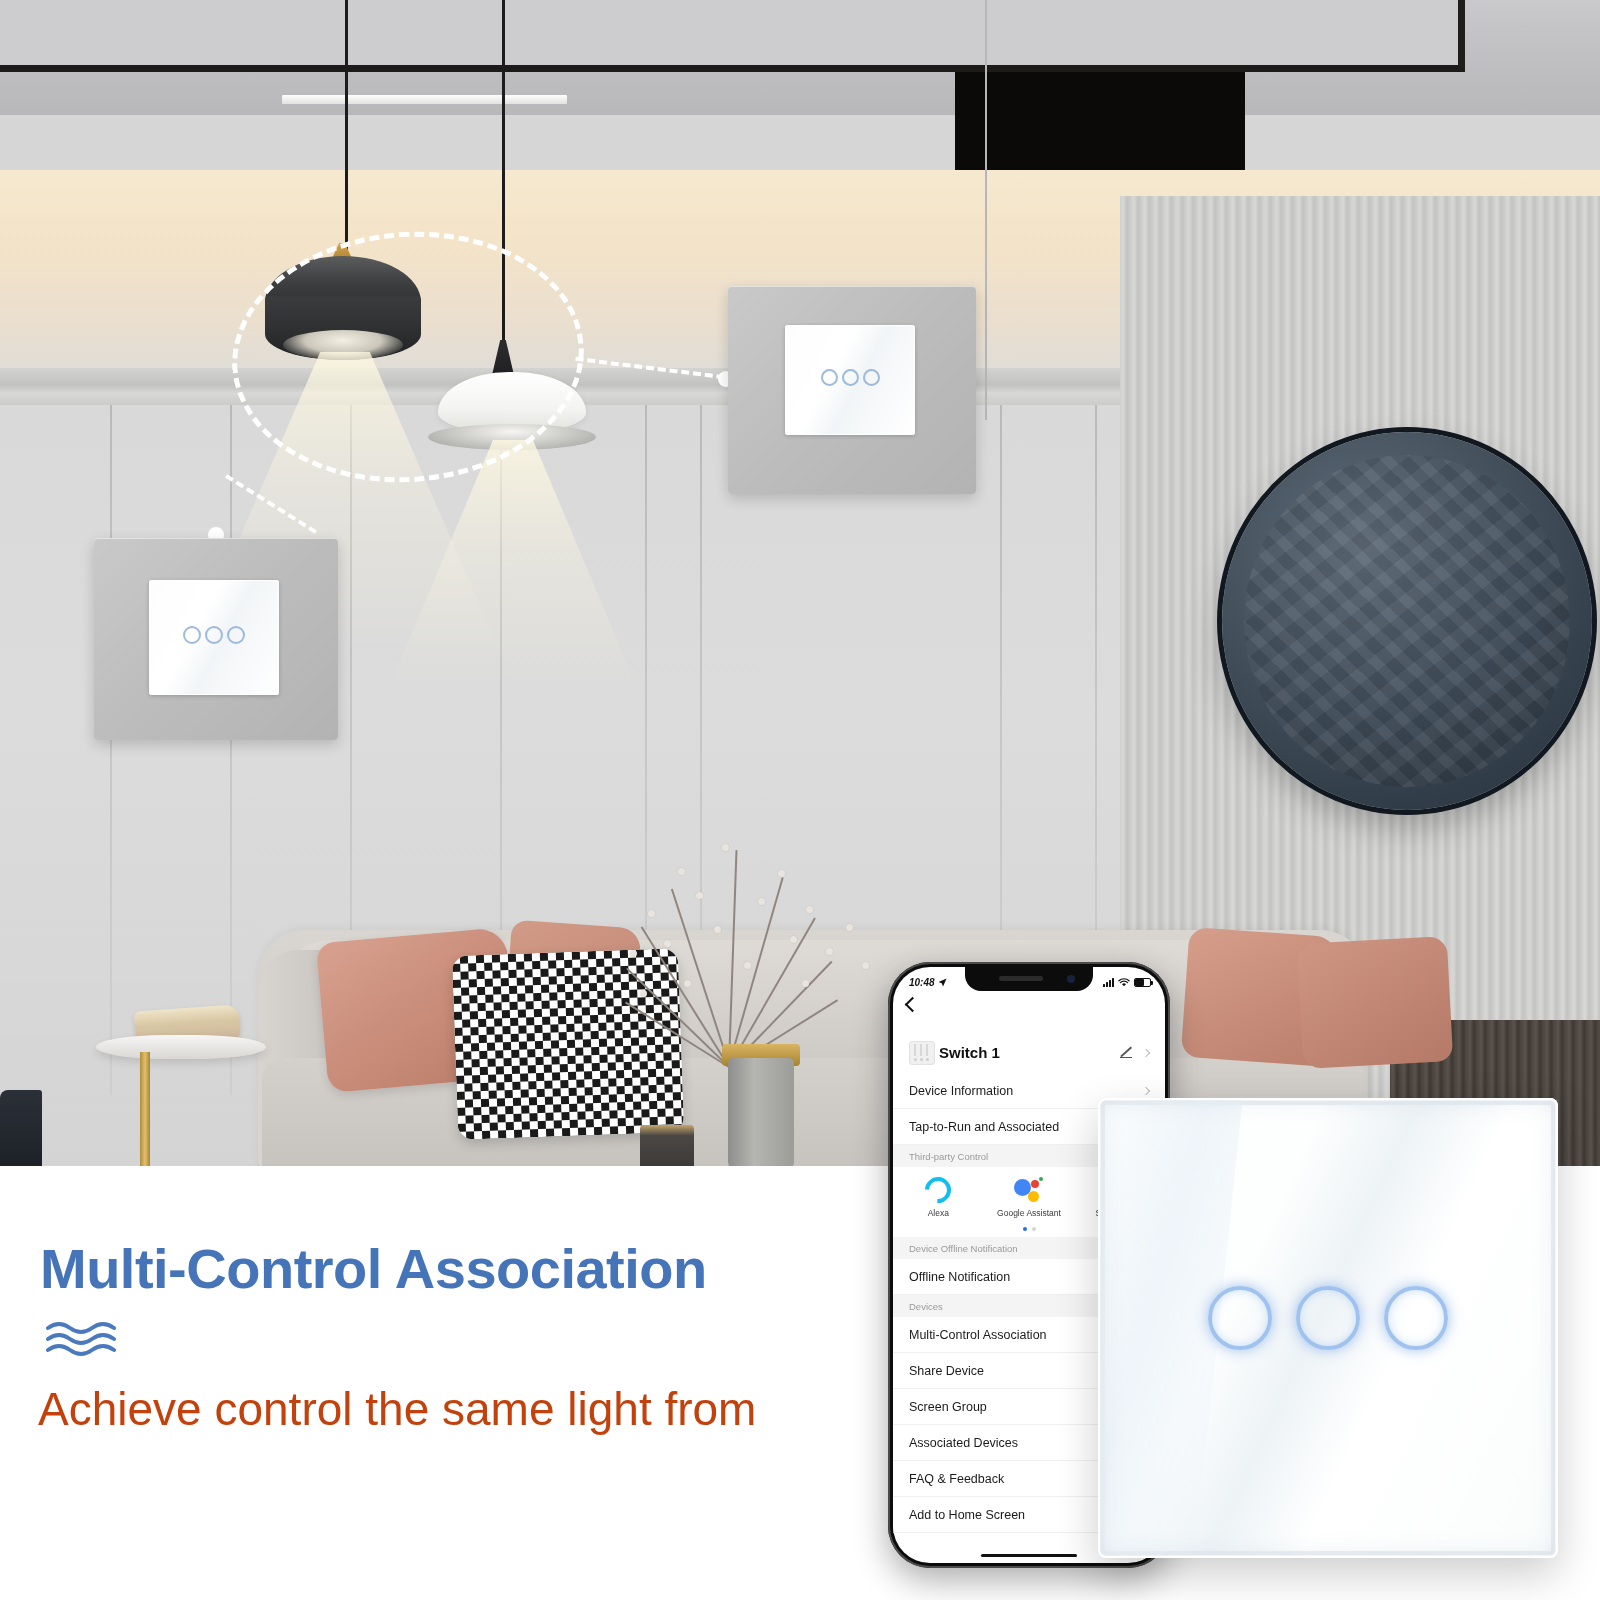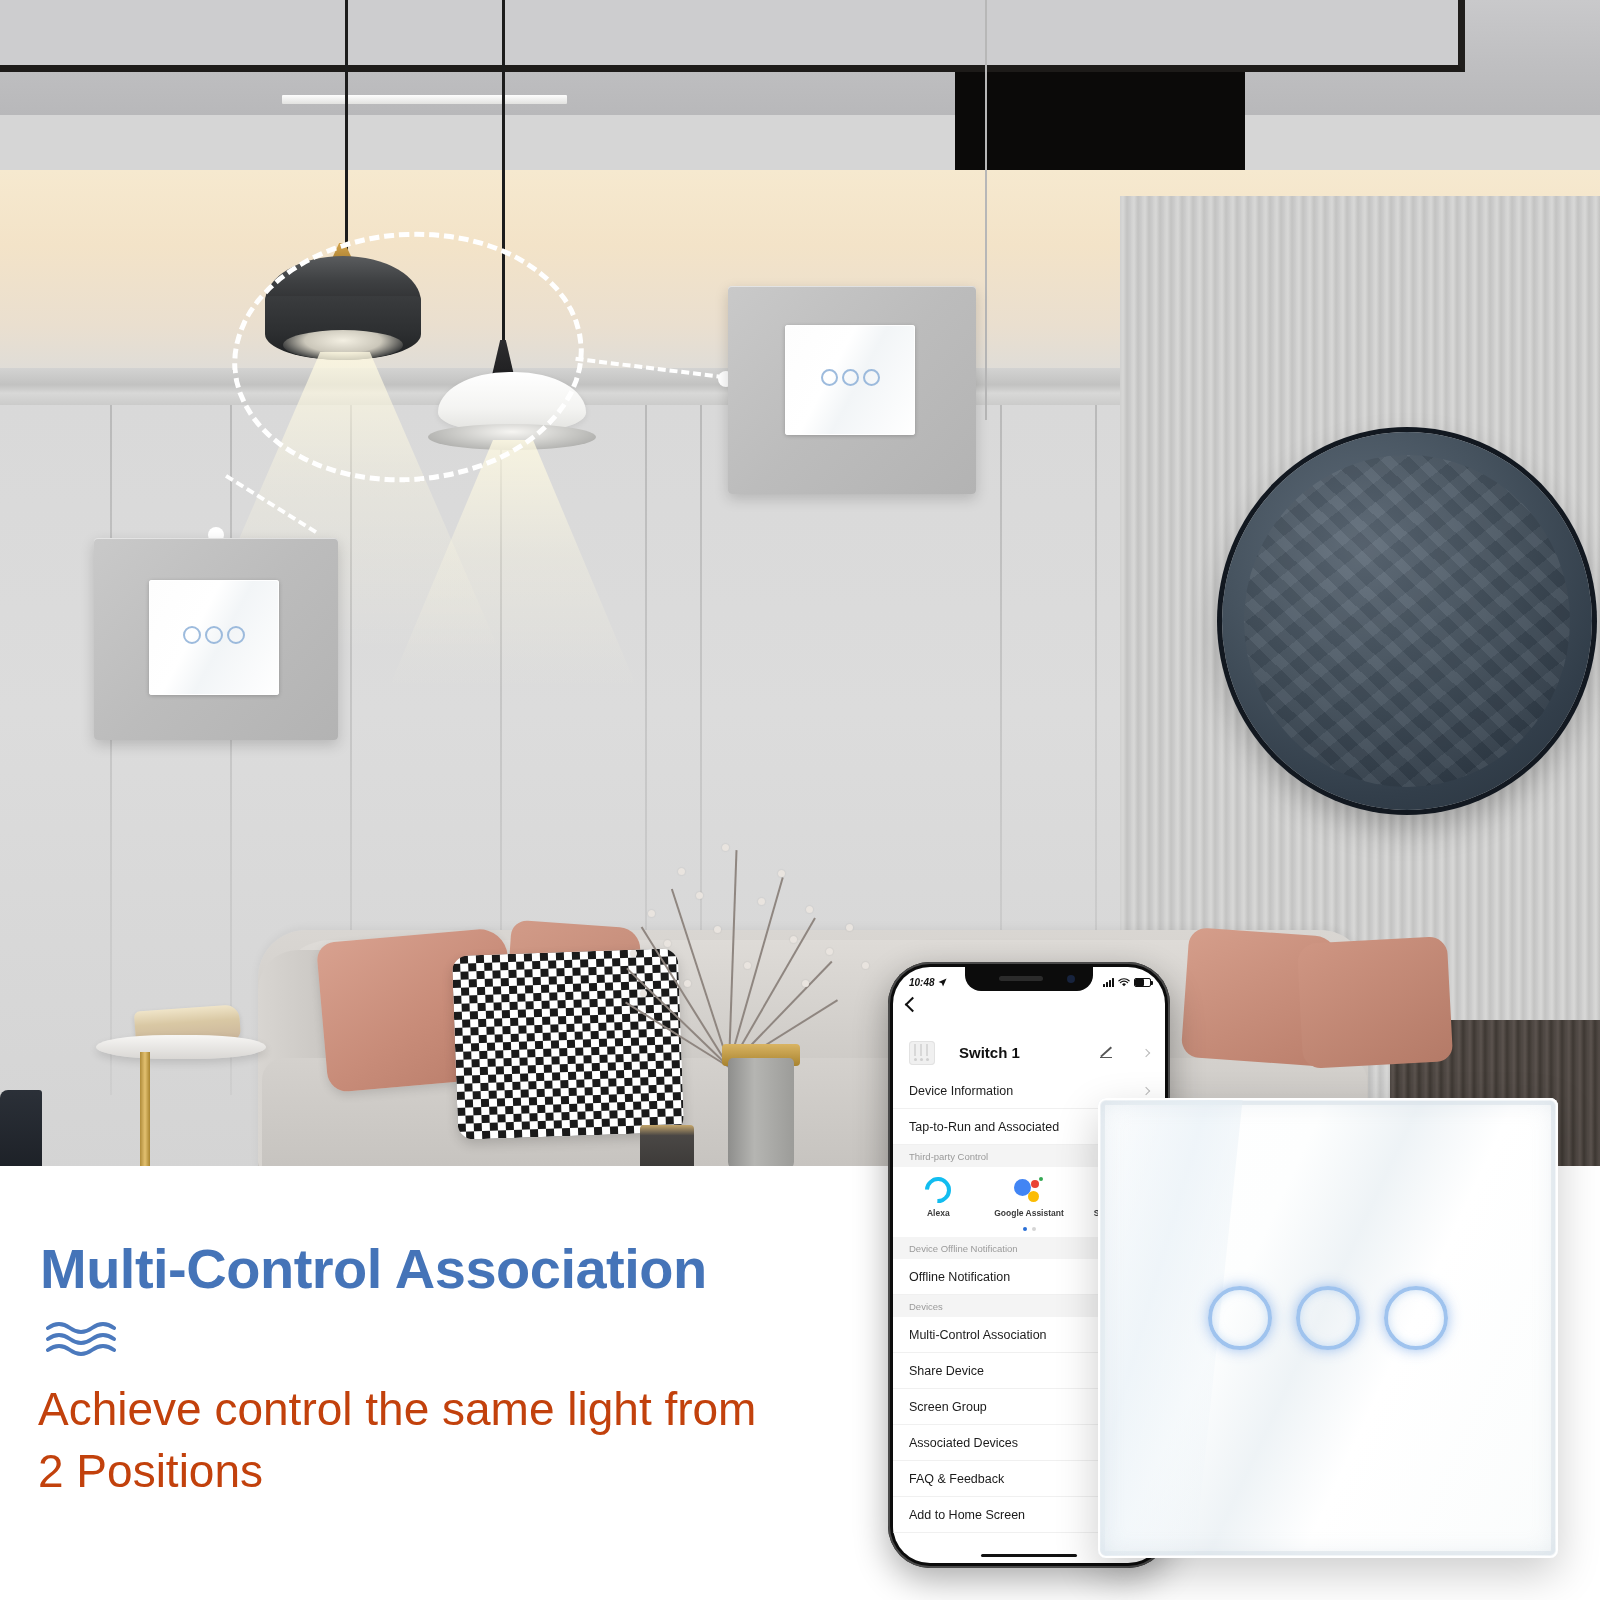--- a/index.html
+++ b/index.html
@@ -282,21 +282,21 @@
                background:#111; border-radius:0 1px 1px 0; }
   .batt i{ display:block; height:100%; background:#111; border-radius:1px; }
 
   .navbar{ position:absolute; top:26px; left:0; width:100%; height:34px; }
   .back-chev{
     position:absolute; left:14px; top:6px; width:11px; height:11px;
     border-left:2px solid #111; border-bottom:2px solid #111; transform:rotate(45deg);
   }
   .dev-header{
     position:absolute; top:62px; left:0; width:100%; height:48px;
-    display:flex; align-items:center; padding:0 16px; gap:24px;
+    display:flex; align-items:center; padding:0 16px; gap:4px;
     border-bottom:1px solid #ececec;
   }
   .dev-icon{
     width:26px; height:24px; border-radius:4px; background:#f0f0f0; position:relative;
     box-shadow:inset 0 0 0 1px #e2e2e2;
   }
   .dev-icon:before{ content:""; position:absolute; left:5px; top:3px; width:2px; height:12px;
     background:#d8d8d8; box-shadow:6px 0 0 #d8d8d8, 12px 0 0 #d8d8d8; }
   .dev-icon:after{ content:""; position:absolute; left:5px; bottom:4px; width:3px; height:3px;
     border-radius:50%; background:#cfcfcf; box-shadow:6px 0 0 #cfcfcf, 12px 0 0 #cfcfcf; }
@@ -316,21 +316,21 @@
     background:#fff;
   }
   .grp{
     height:22px; display:flex; align-items:center; padding:0 16px;
     font-size:9.5px; color:#9a9a9a; background:#f4f4f4;
   }
   .tp{
     background:#fff; padding:10px 0 4px; display:flex; justify-content:space-around;
     border-bottom:0;
   }
-  .tp-item{ width:74px; text-align:center;font-weight:bold; }
+  .tp-item{ width:74px; text-align:center; }
   .tp-label{ font-size:8.5px; color:#3a3a3a; line-height:11px; margin-top:5px; }
   .ico-alexa{
     width:26px;height:26px;border-radius:50%;margin:0 auto;
     border:4px solid #12bdf0; border-bottom-color:transparent; transform:rotate(48deg);
   }
   .ico-google{ width:30px; height:26px; margin:0 auto; position:relative; }
   .ico-google .b{ position:absolute; left:0; top:2px; width:17px; height:17px;
                   border-radius:50%; background:#4285f4; }
   .ico-google .r{ position:absolute; left:17px; top:3px; width:8px; height:8px;
                   border-radius:50%; background:#ea4335; }
@@ -509,21 +509,20 @@
       <g fill="none" stroke="#4b79bd" stroke-width="4" stroke-linecap="round">
         <path d="M4 10 q11 -8 22 0 q11 8 22 0 q11 -8 22 0"></path>
         <path d="M4 21 q11 -8 22 0 q11 8 22 0 q11 -8 22 0"></path>
         <path d="M4 32 q11 -8 22 0 q11 8 22 0 q11 -8 22 0"></path>
       </g>
     </svg>
   </div>
 
   <div class="sub">
     <div>Achieve control the same light from</div>
-    <div>2 Positions</div>
   </div>
 
   <div class="phone">
     <div class="phone-screen">
 
       <div class="notch">
         <div class="speaker"></div>
         <div class="cam"></div>
       </div>
 

